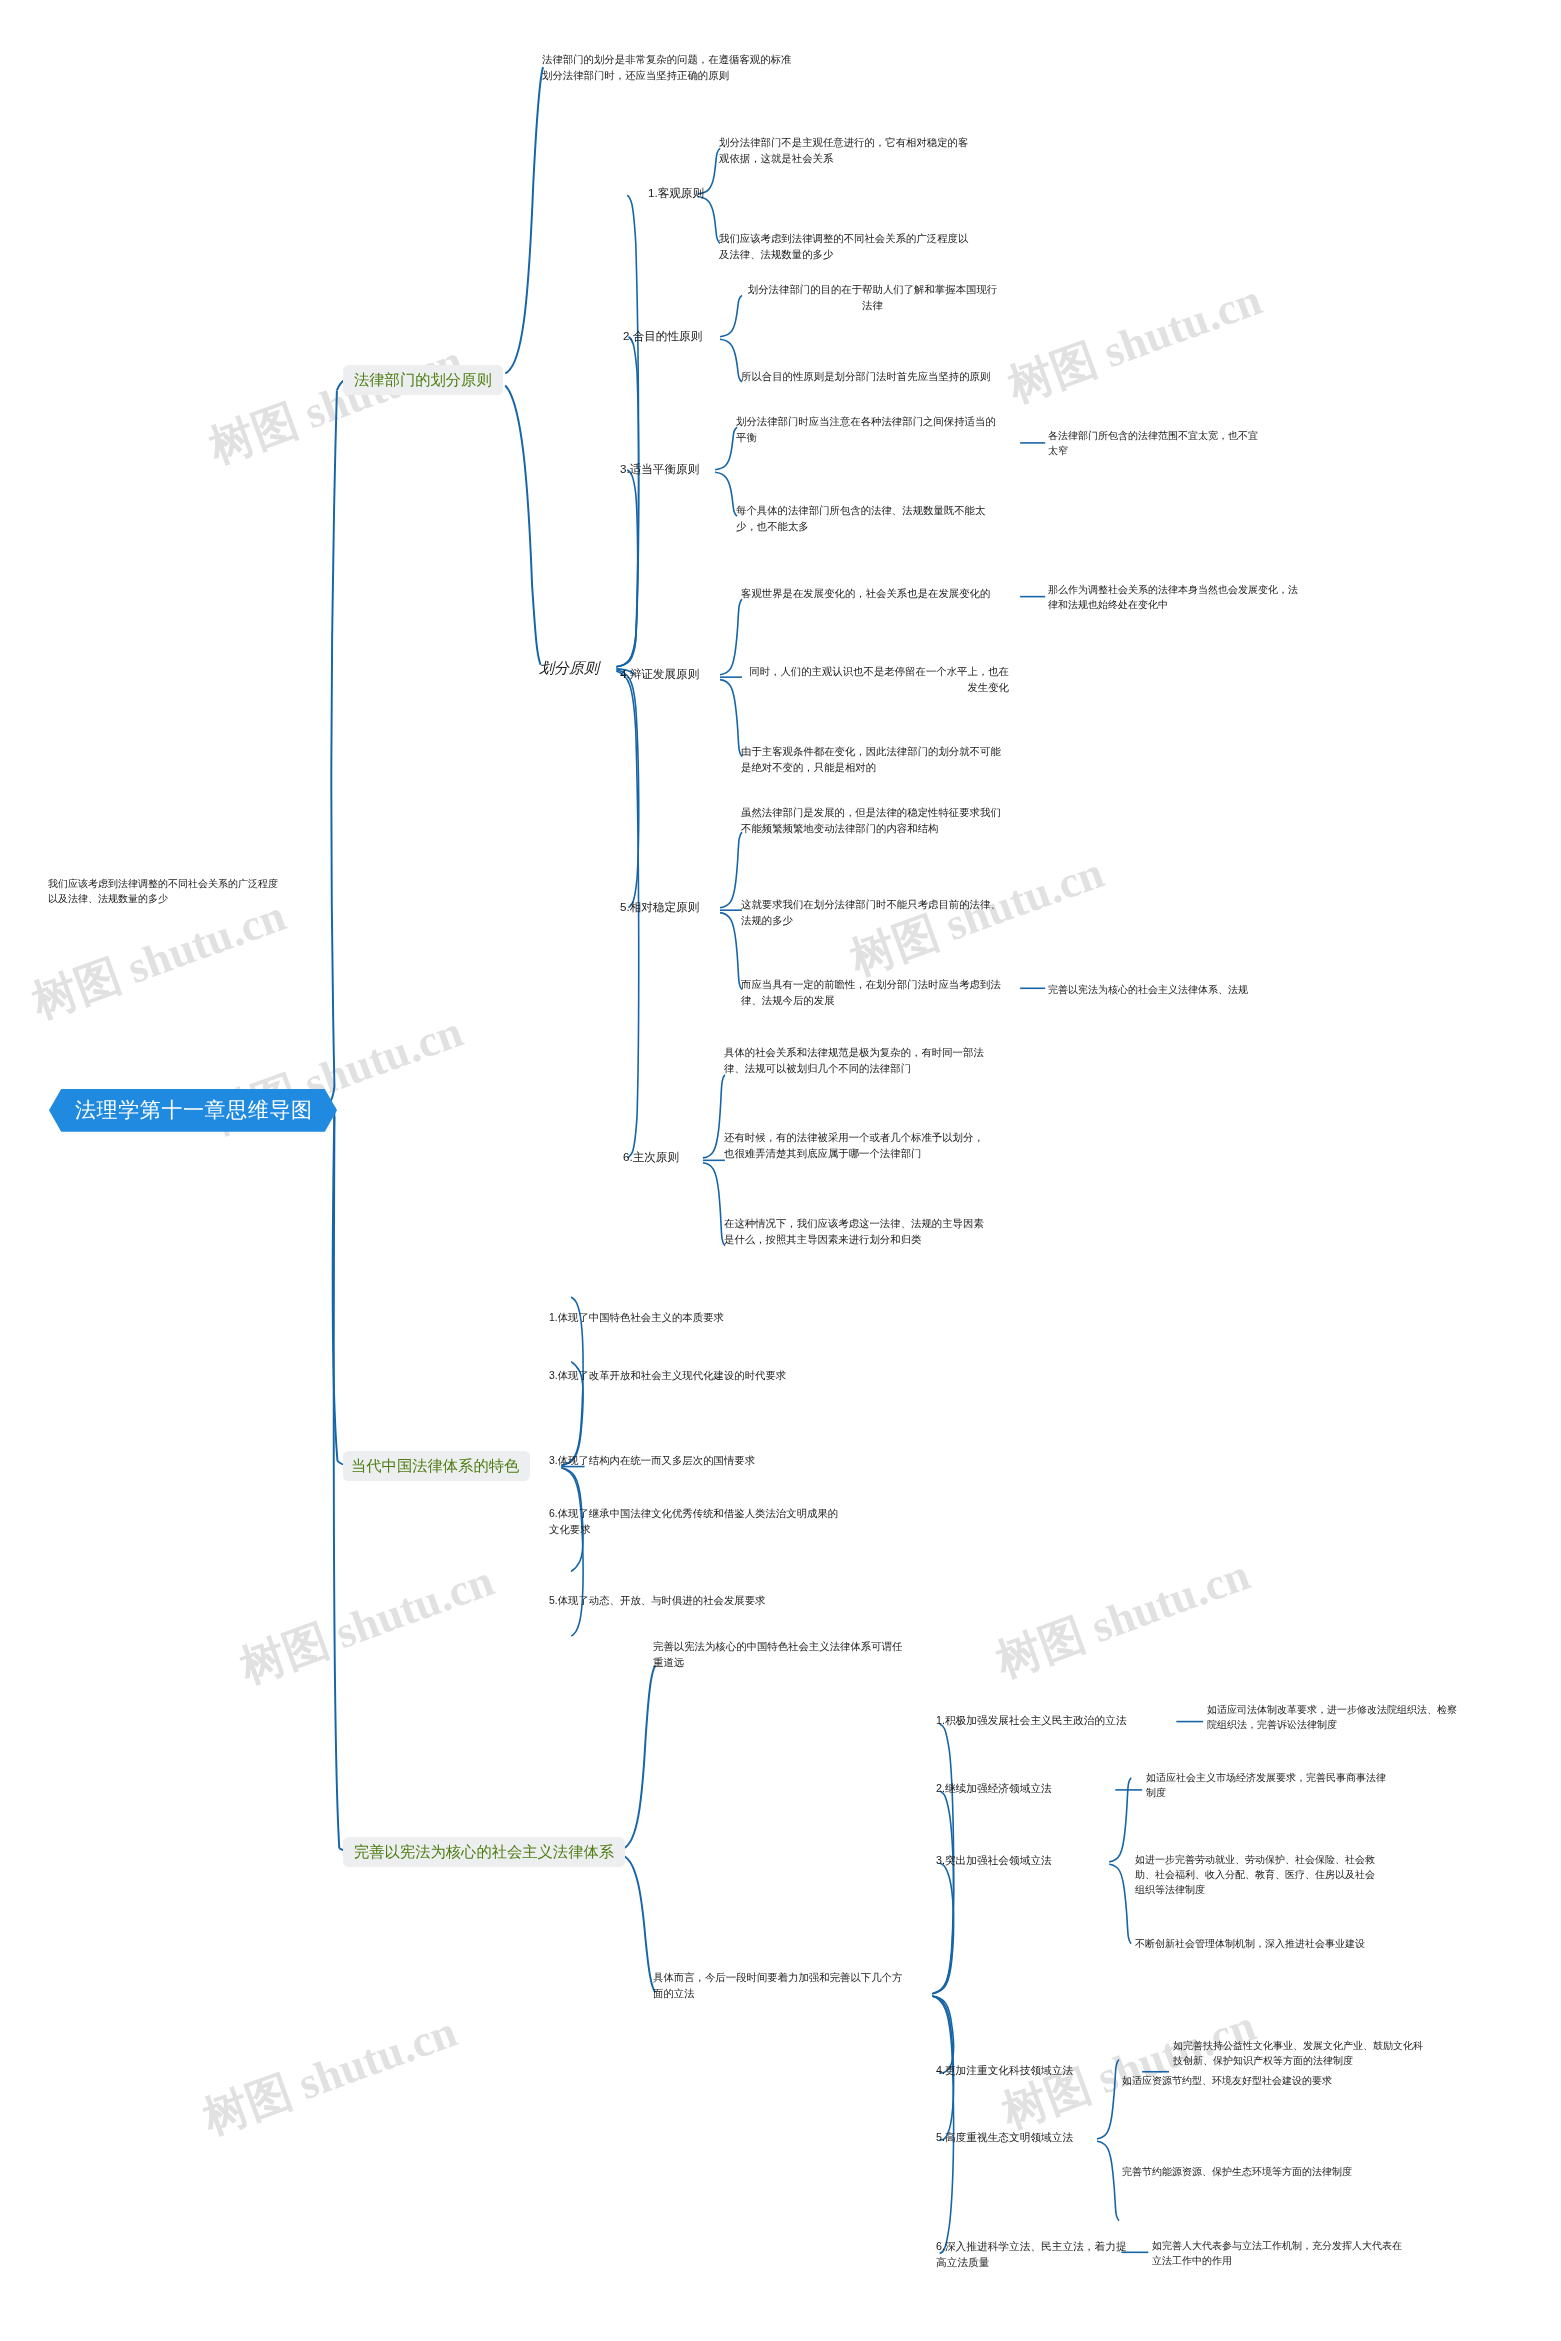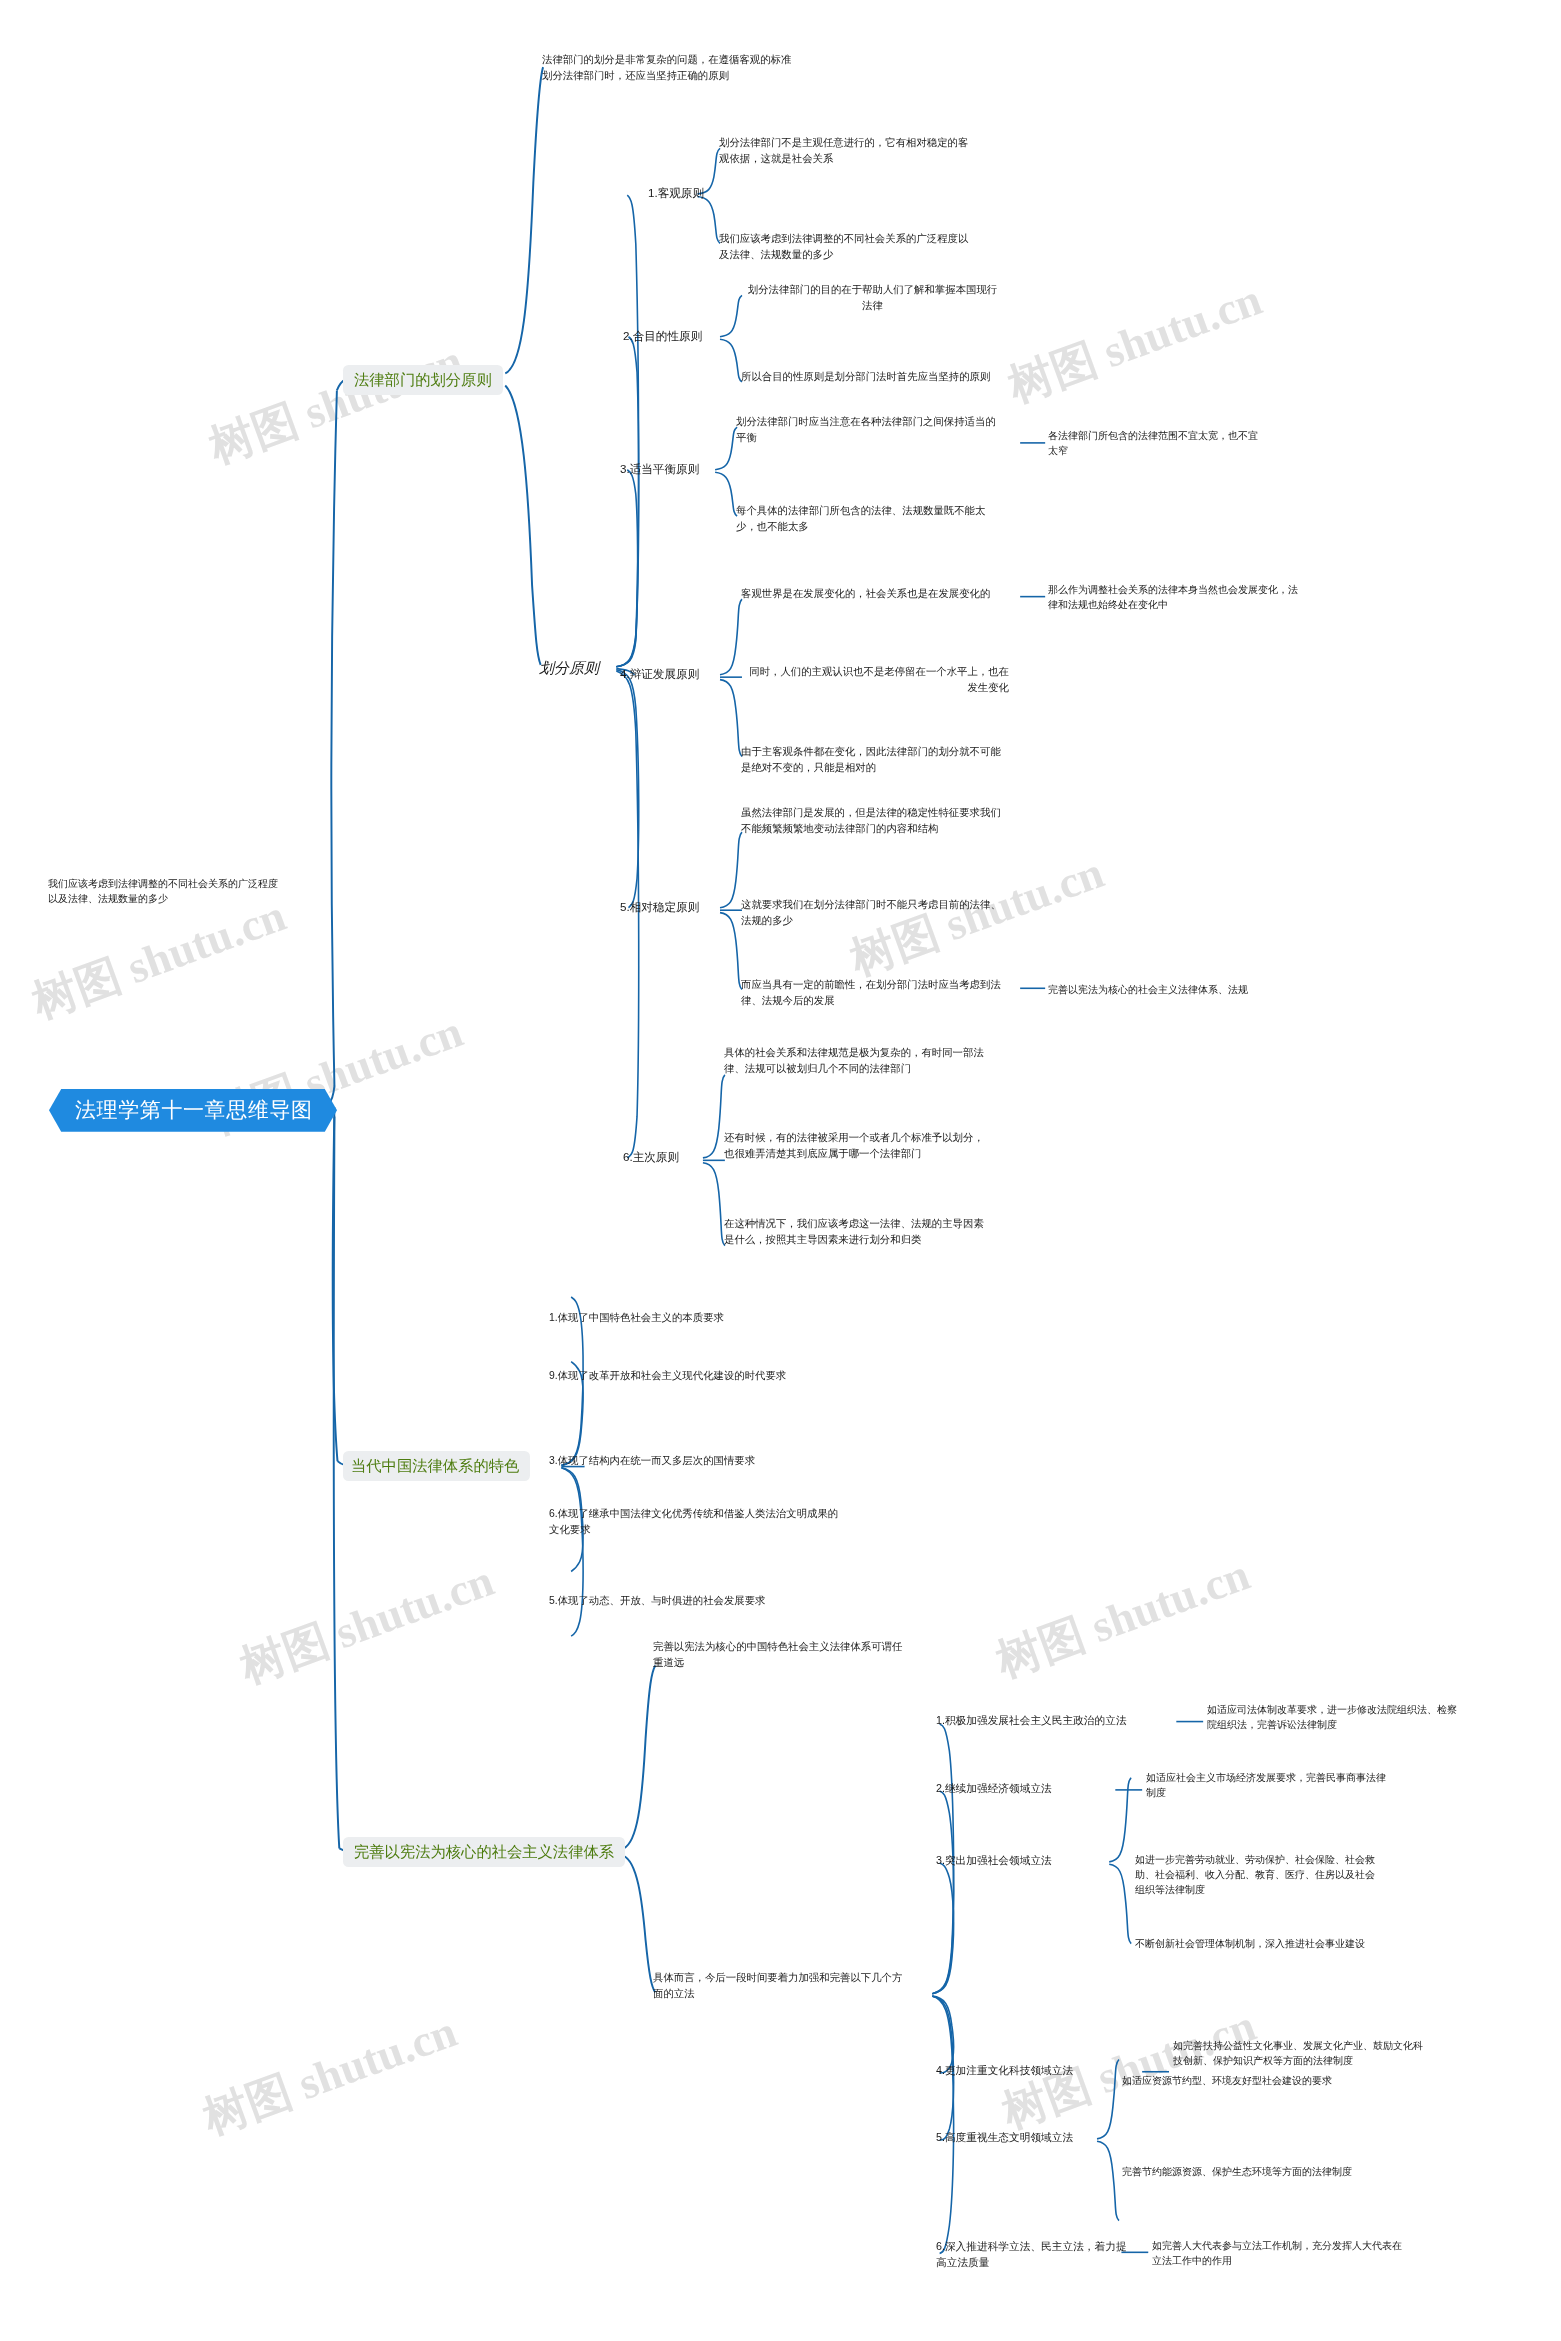--- a/index.html
+++ b/index.html
@@ -168,21 +168,21 @@
   <div class="node detail" style="left:1048px;top:982px;width:256px;">完善以宪法为核心的社会主义法律体系、法规</div>
 
   <div class="node lvl3" style="left:623px;top:1149px;">6.主次原则</div>
   <div class="node leaf" style="left:724px;top:1045px;width:268px;">具体的社会关系和法律规范是极为复杂的，有时同一部法律、法规可以被划归几个不同的法律部门</div>
   <div class="node leaf" style="left:724px;top:1130px;width:268px;">还有时候，有的法律被采用一个或者几个标准予以划分，也很难弄清楚其到底应属于哪一个法律部门</div>
   <div class="node leaf" style="left:724px;top:1216px;width:268px;">在这种情况下，我们应该考虑这一法律、法规的主导因素是什么，按照其主导因素来进行划分和归类</div>
 
   <div class="node lvl1" style="left:343px;top:1451px;padding-left:8px;">当代中国法律体系的特色</div>
 
   <div class="node leaf" style="left:549px;top:1310px;width:293px;">1.体现了中国特色社会主义的本质要求</div>
-  <div class="node leaf" style="left:549px;top:1368px;width:293px;">9.体现了改革开放和社会主义现代化建设的时代要求</div>
+  <div class="node leaf" style="left:549px;top:1368px;width:293px;">3.体现了改革开放和社会主义现代化建设的时代要求</div>
   <div class="node leaf" style="left:549px;top:1453px;width:293px;">3.体现了结构内在统一而又多层次的国情要求</div>
   <div class="node leaf" style="left:549px;top:1506px;width:293px;">6.体现了继承中国法律文化优秀传统和借鉴人类法治文明成果的文化要求</div>
   <div class="node leaf" style="left:549px;top:1593px;width:293px;">5.体现了动态、开放、与时俱进的社会发展要求</div>
 
   <div class="node lvl1" style="left:343px;top:1837px;">完善以宪法为核心的社会主义法律体系</div>
 
   <div class="node leaf" style="left:653px;top:1639px;width:256px;">完善以宪法为核心的中国特色社会主义法律体系可谓任重道远</div>
 
   <div class="node leaf" style="left:653px;top:1970px;width:256px;">具体而言，今后一段时间要着力加强和完善以下几个方面的立法</div>
 

